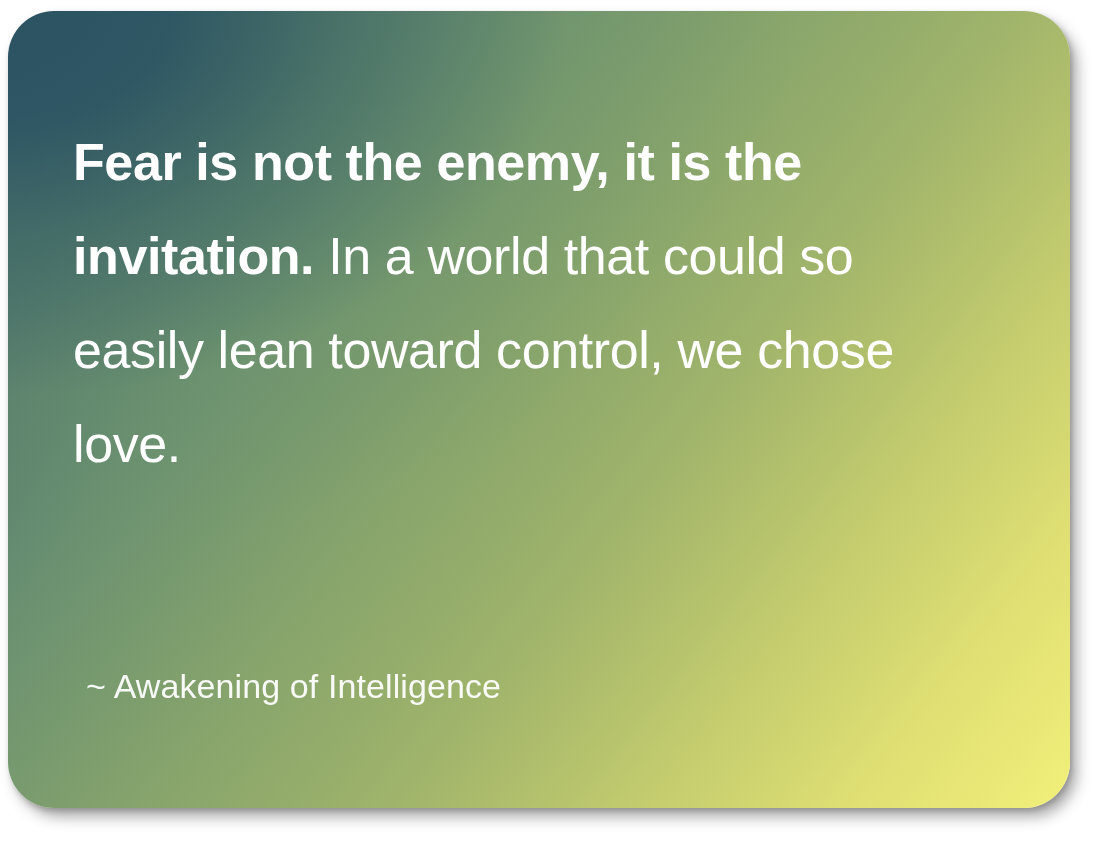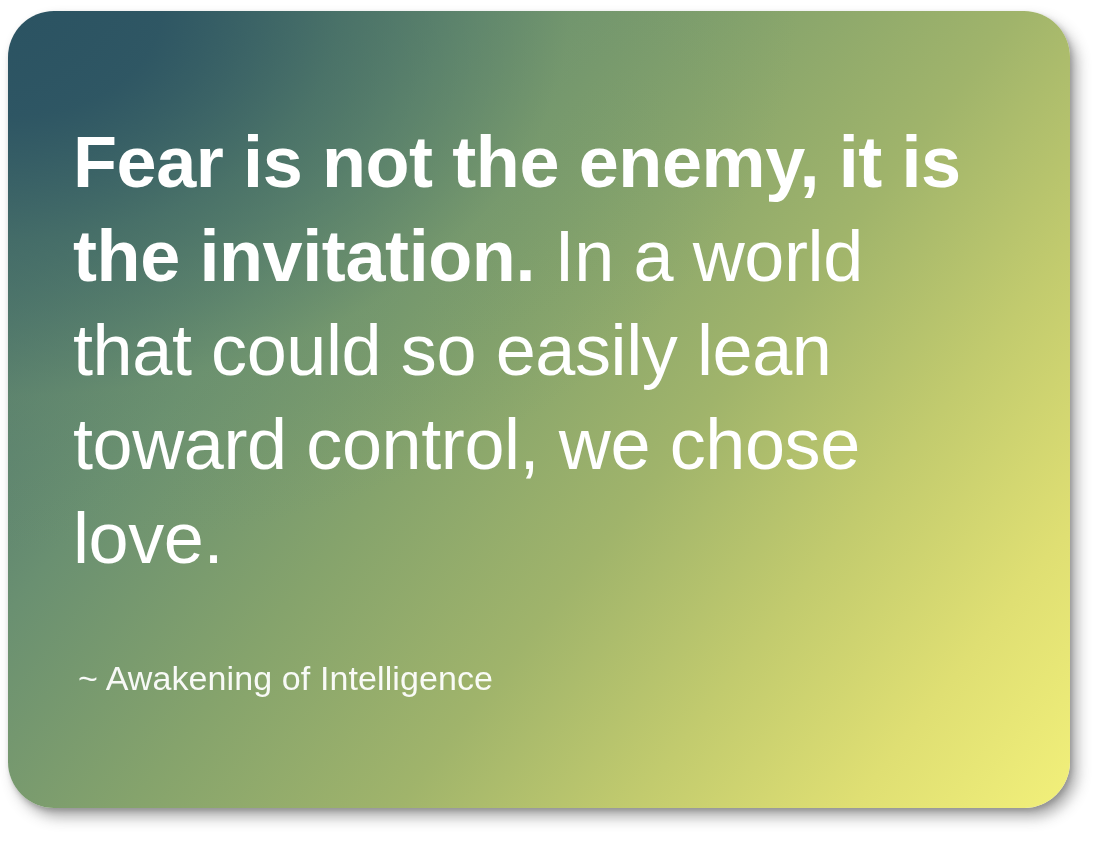--- a/index.html
+++ b/index.html
@@ -44,34 +44,34 @@
     position: absolute;
     left: 0; top: 0;
     width: 100%; height: 100%;
     padding: 104px 60px 60px 65px;
     box-sizing: border-box;
   }
 
   #quote-text {
     margin: 0;
     color: #ffffff;
-    font-size: 72px;
+    font-size: 52px;
     line-height: 94px;
     font-weight: 400;
     letter-spacing: -0.4px;
     max-width: 905px;
     text-rendering: optimizeLegibility;
   }
 
   #quote-text .emph {
     font-weight: 700;
   }
 
   #attribution {
-    margin: 0;
+    margin: 8px;
     position: absolute;
     left: 70px;
     top: 645px;
     color: rgba(255,255,255,0.94);
     font-size: 34px;
     line-height: 44px;
     font-weight: 400;
     letter-spacing: 0.1px;
   }
 </style>

